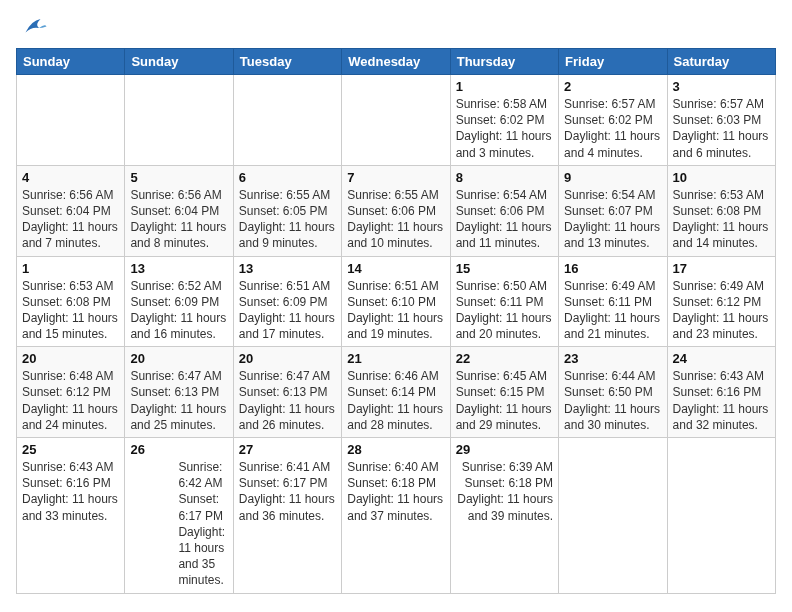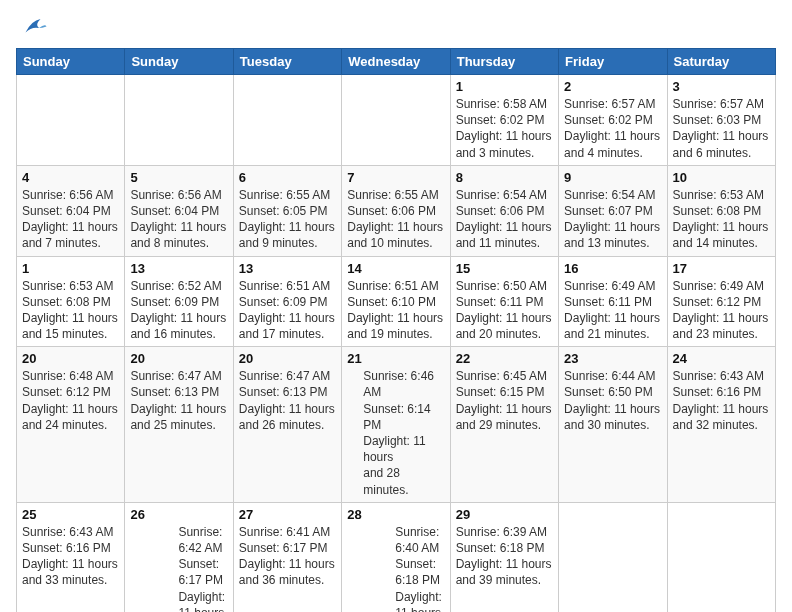--- a/index.html
+++ b/index.html
@@ -263,21 +263,21 @@
         </td>
         <td>
           <div class="day-number">20</div>
           <div class="day-info" style="white-space: pre-line;">Sunrise: 6:47 AM
 Sunset: 6:13 PM
 Daylight: 11 hours
 and 26 minutes.</div>
         </td>
         <td>
           <div class="day-number">21</div>
-          <div class="day-info" style="white-space: pre-line; margin-left: 16px;">Sunrise: 6:46 AM
+          <div class="day-info" style="white-space: pre-line;">Sunrise: 6:46 AM
 Sunset: 6:14 PM
 Daylight: 11 hours
 and 28 minutes.</div>
         </td>
         <td>
           <div class="day-number">22</div>
           <div class="day-info" style="white-space: pre-line;">Sunrise: 6:45 AM
 Sunset: 6:15 PM
 Daylight: 11 hours
 and 29 minutes.</div>
@@ -314,28 +314,28 @@
         </td>
         <td>
           <div class="day-number">27</div>
           <div class="day-info" style="white-space: pre-line;">Sunrise: 6:41 AM
 Sunset: 6:17 PM
 Daylight: 11 hours
 and 36 minutes.</div>
         </td>
         <td>
           <div class="day-number">28</div>
-          <div class="day-info" style="white-space: pre-line; margin-left: 48px;">Sunrise: 6:40 AM
+          <div class="day-info" style="white-space: pre-line;">Sunrise: 6:40 AM
 Sunset: 6:18 PM
 Daylight: 11 hours
 and 37 minutes.</div>
         </td>
         <td>
           <div class="day-number">29</div>
-          <div class="day-info" style="white-space: pre-line;">Sunrise: 6:39 AM
+          <div class="day-info" style="white-space: pre-line; text-align: right;">Sunrise: 6:39 AM
 Sunset: 6:18 PM
 Daylight: 11 hours
 and 39 minutes.</div>
         </td>
         <td class="empty"></td>
         <td class="empty"></td>
       </tr>
     </tbody>
 </table>
 

